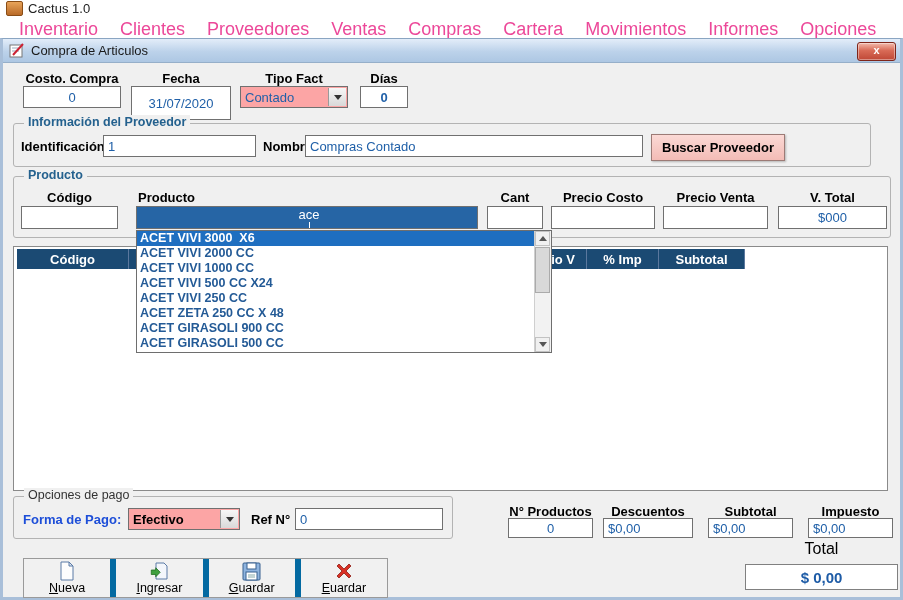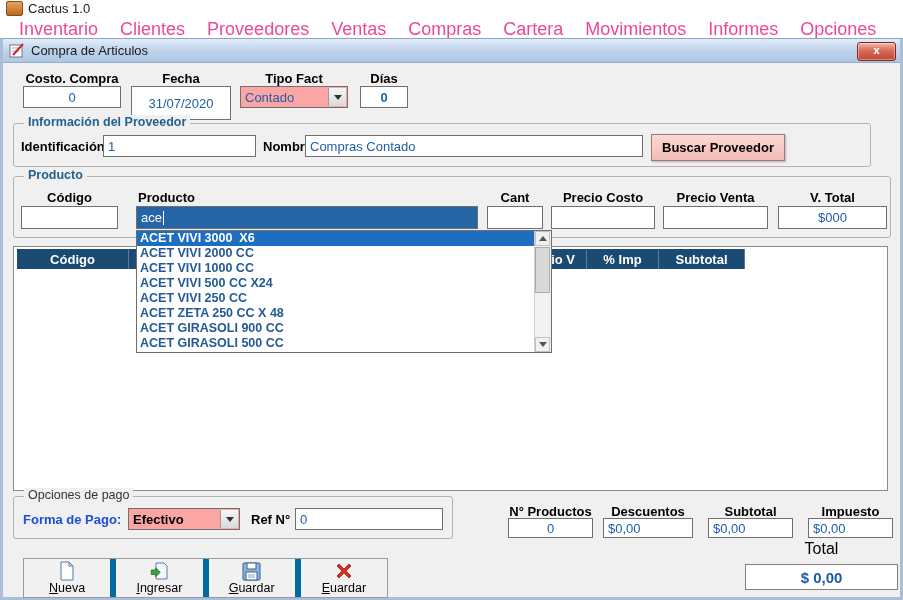--- a/index.html
+++ b/index.html
@@ -57,21 +57,21 @@
     border-left:1px solid #cfcfcf;}
   .dd-arrow{position:absolute;left:0;width:15px;height:15px;background:#f0f0f0;
     border:1px solid #c2c2c2;box-sizing:border-box;display:flex;align-items:center;justify-content:center;}
   .tri-up-s{width:0;height:0;border-left:4px solid transparent;border-right:4px solid transparent;
     border-bottom:5px solid #555;}
   .tri-down-s{width:0;height:0;border-left:4px solid transparent;border-right:4px solid transparent;
     border-top:5px solid #555;}
   #dd-thumb{position:absolute;left:0;top:16px;width:15px;height:46px;background:#d9d9d9;
     border:1px solid #ababab;box-sizing:border-box;}
   
-  #producto-input{background:#2665a5;color:#fff;}
+  #producto-input{background:#2665a5;color:#fff;flex-direction:column;}
   .caret{display:inline-block;width:1px;height:14px;background:#fff;margin-left:1px;}
   
   #buscar-btn{position:absolute;left:648px;top:71px;width:132px;height:25px;
     background:linear-gradient(#fbd9d5,#f3bcb6);border:1px solid #9c7b76;
     font-size:13px;font-weight:bold;color:#000;display:flex;align-items:center;
     justify-content:center;box-shadow:1px 1px 2px rgba(0,0,0,.25);cursor:default;}
   #toolbar{position:absolute;left:20px;top:495px;width:365px;height:40px;background:#f1f1f1;
     border:1px solid #9a9a9a;display:flex;box-sizing:border-box;}
   .tb-btn{flex:1;border-right:6px solid #0369a1;display:flex;flex-direction:column;
     align-items:center;justify-content:flex-end;padding-bottom:2px;font-size:12.5px;

